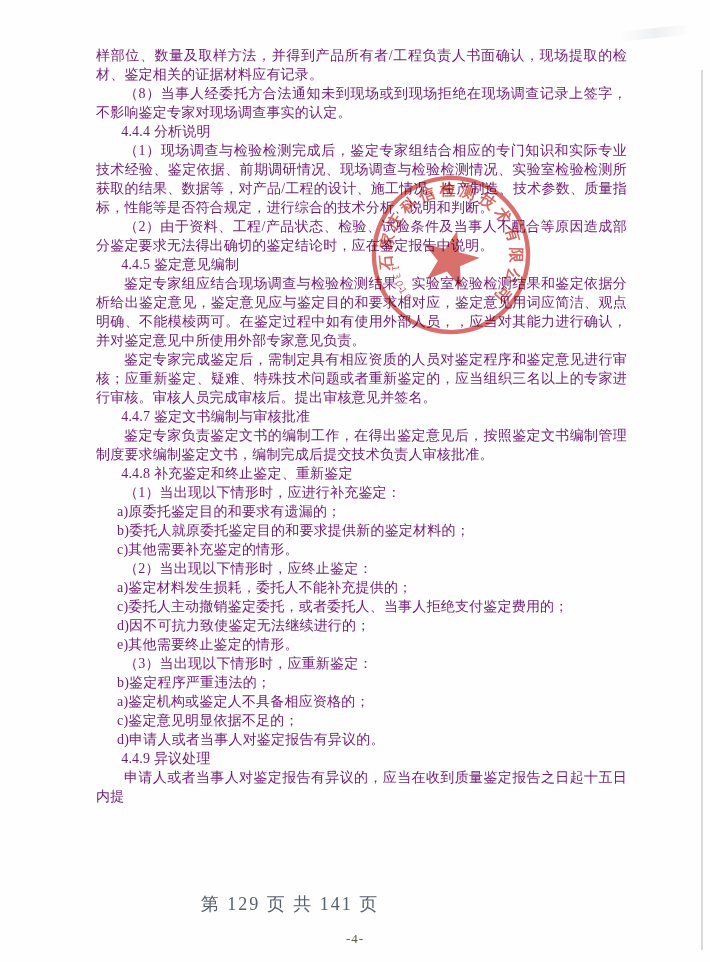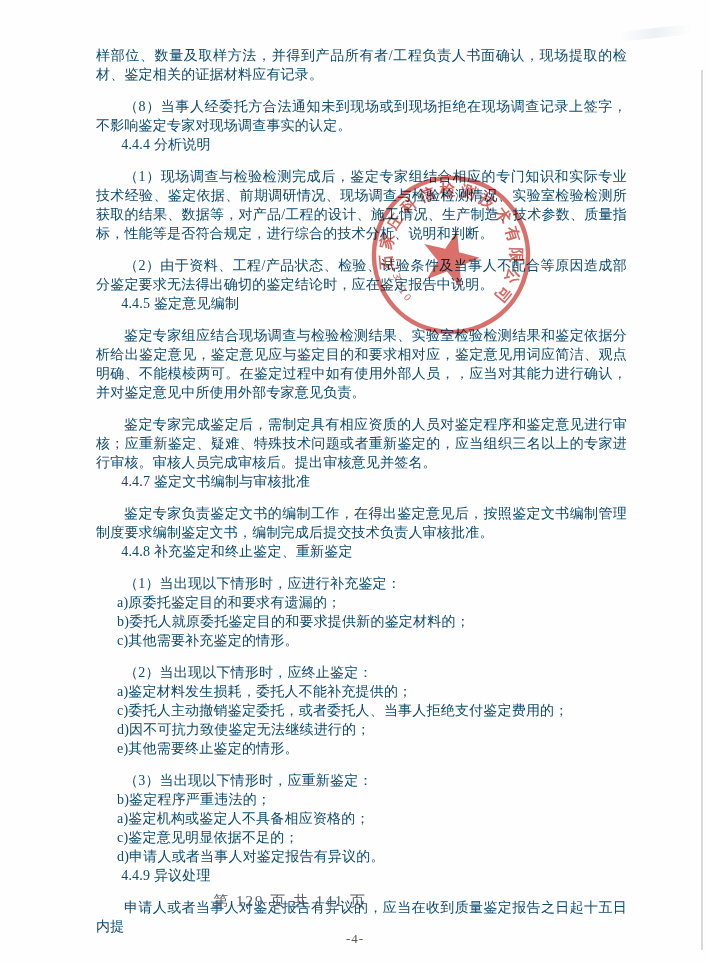--- a/index.html
+++ b/index.html
@@ -4,31 +4,31 @@
 <style>
   html,body{margin:0;padding:0;}
   body{
     width:710px;height:962px;position:relative;overflow:hidden;
     background:#fdfdfc;
     font-family:"Liberation Serif","DejaVu Serif",serif;
   }
   .page{position:absolute;inset:0;background:#fefefe;}
   .doc-body{
     position:absolute;left:96px;top:46px;width:531px;
-    font-size:14px;line-height:19px;color:#0c4a6e;
+    font-size:14px;line-height:19px;color:#701a75;
     text-align:justify;letter-spacing:0.2px;
   }
   .doc-body p{margin:0;padding:0;}
-  .doc-body p.para{text-indent:2em;margin-top:13px;}
+  .doc-body p.para{text-indent:2em;}
   .doc-body p.heading{text-indent:1.8em;}
   .doc-body p.item{text-indent:1.5em;}
   .doc-body p.cont{text-indent:0;}
   .footer-info{
     position:absolute;top:892px;left:0;width:580px;text-align:center;
-    font-size:15px;color:#55606f;letter-spacing:2px;
+    font-size:18px;color:#55606f;letter-spacing:2px;
   }
   .page-number{
     position:absolute;top:931px;left:0;width:710px;text-align:center;
     font-size:13px;color:#5a5648;letter-spacing:1px;
   }
   .seal-wrap{
     position:absolute;left:364px;top:168px;width:174px;height:174px;
     transform:rotate(14deg);
     mix-blend-mode:multiply;opacity:0.82;
     pointer-events:none;

